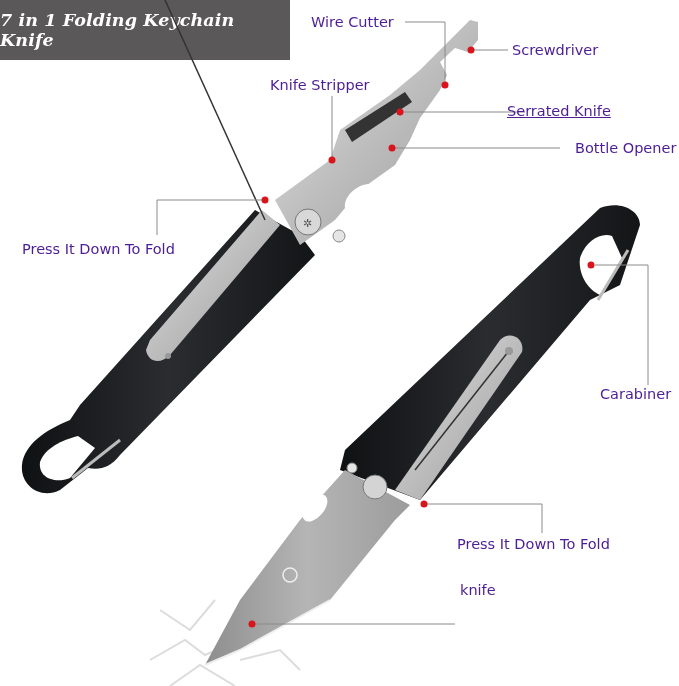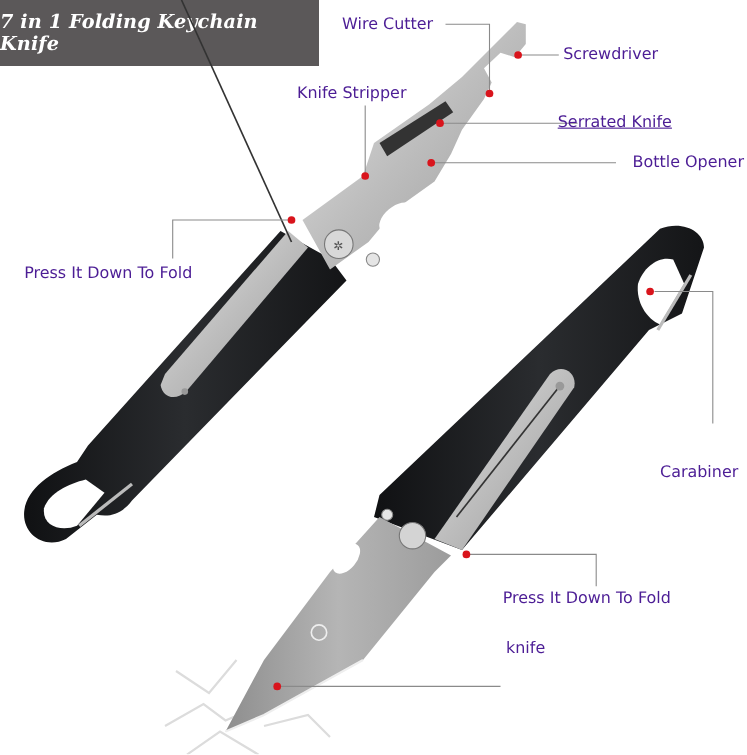--- a/index.html
+++ b/index.html
@@ -118,15 +118,15 @@
     <circle cx="252" cy="624" r="3.5"></circle>
   </g>
 </svg>
 
 <div class="label" style="left:311px; top:15px;">Wire Cutter</div>
 <div class="label" style="left:512px; top:43px;text-align:right;">Screwdriver</div>
 <div class="label" style="left:270px; top:78px;">Knife Stripper</div>
 <div class="label" style="left:507px; top:104px;text-decoration:underline;">Serrated Knife</div>
 <div class="label" style="left:565px; top:141px;margin-left:10px;">Bottle Opener</div>
 <div class="label" style="left:22px; top:242px;">Press It Down To Fold</div>
-<div class="label" style="left:600px; top:387px;margin-top:36px;">Carabiner</div>
+<div class="label" style="left:600px; top:387px;">Carabiner</div>
 <div class="label" style="left:457px; top:537px;">Press It Down To Fold</div>
 <div class="label" style="left:460px; top:583px;">knife</div>
 
 </body></html>

